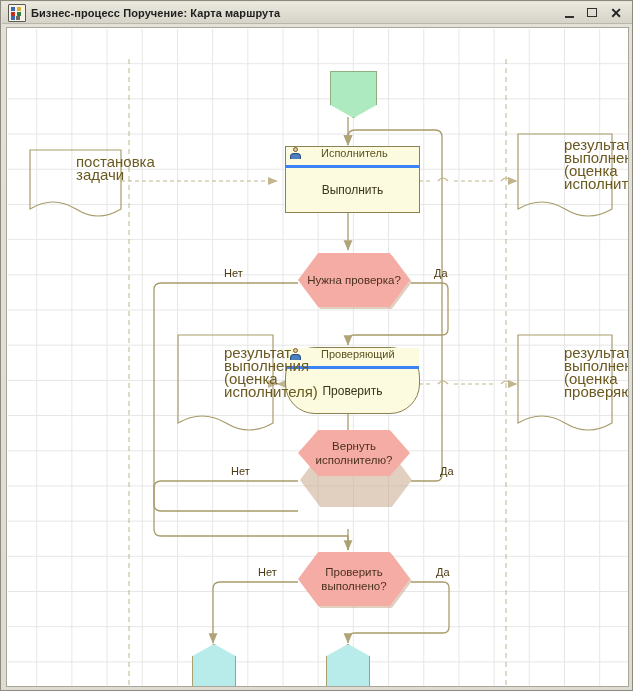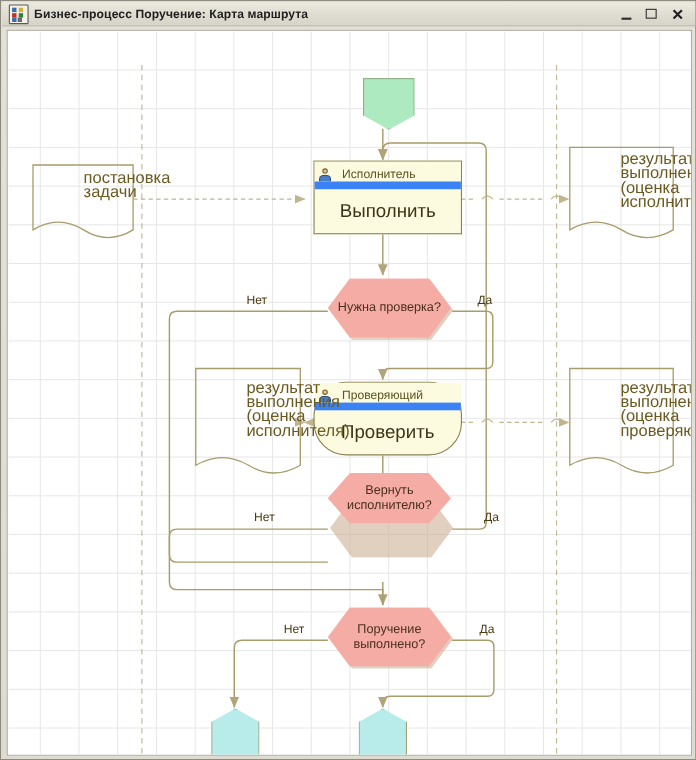--- a/index.html
+++ b/index.html
@@ -159,25 +159,25 @@
   
   .task {
     background: #fcfbdf;
     border: 1px solid #8a8252;
     display: flex;
     flex-direction: column;
   }
   .task-header {
     height: 18px;
     flex: 0 0 18px;
-    border-bottom: 7px solid #3b82f6;
-    display: flex;
-    align-items: flex-end;
+    border-bottom: 3px solid #3b82f6;
+    display: flex;
+    align-items: flex-start;
     padding-left: 4px;
-    gap: 10px;
+    gap: 20px;
     background: #fcfbdf;
   }
   .person-icon {
     width: 11px;
     height: 12px;
     position: relative;
     flex: 0 0 11px;
   }
   .person-icon::before {
     content: "";
@@ -203,21 +203,21 @@
   .task-role {
     font-size: 11px;
     color: #5a5220;
     white-space: nowrap;
   }
   .task-body {
     flex: 1 1 auto;
     display: flex;
     align-items: center;
     justify-content: center;
-    font-size: 17px;
+    font-size: 12px;
     color: #3a3418;
   }
 
   
   .decision {
     background: #f5aca4;
     border: none;
     clip-path: polygon(18% 0, 82% 0, 100% 50%, 82% 100%, 18% 100%, 0 50%);
     display: flex;
     align-items: center;
@@ -381,21 +381,21 @@
       </div>
 
       <div class="decision-shadow" style="left:292px; top:424px; width:112px; height:54px;"></div>
       <div class="node decision" style="left:290px; top:401px; width:112px; height:46px;">
         <span>Вернуть
 исполнителю?</span>
       </div>
 
       <div class="decision-shadow" style="left:292px; top:525px; width:112px; height:54px;"></div>
       <div class="node decision" style="left:290px; top:523px; width:112px; height:54px;">
-        <span>Поручение
+        <span>Проверить
 выполнено?</span>
       </div>
 
       <div class="node pent pent-end" style="left:184px; top:615px; width:44px; height:44px;"></div>
       <div class="node pent pent-end" style="left:318px; top:615px; width:44px; height:44px;"></div>
 
       <div class="doc" style="left:22px; top:126px; width:91px;">
         <div class="doc-text" style="top:0;">постановка
 задачи</div>
       </div>

